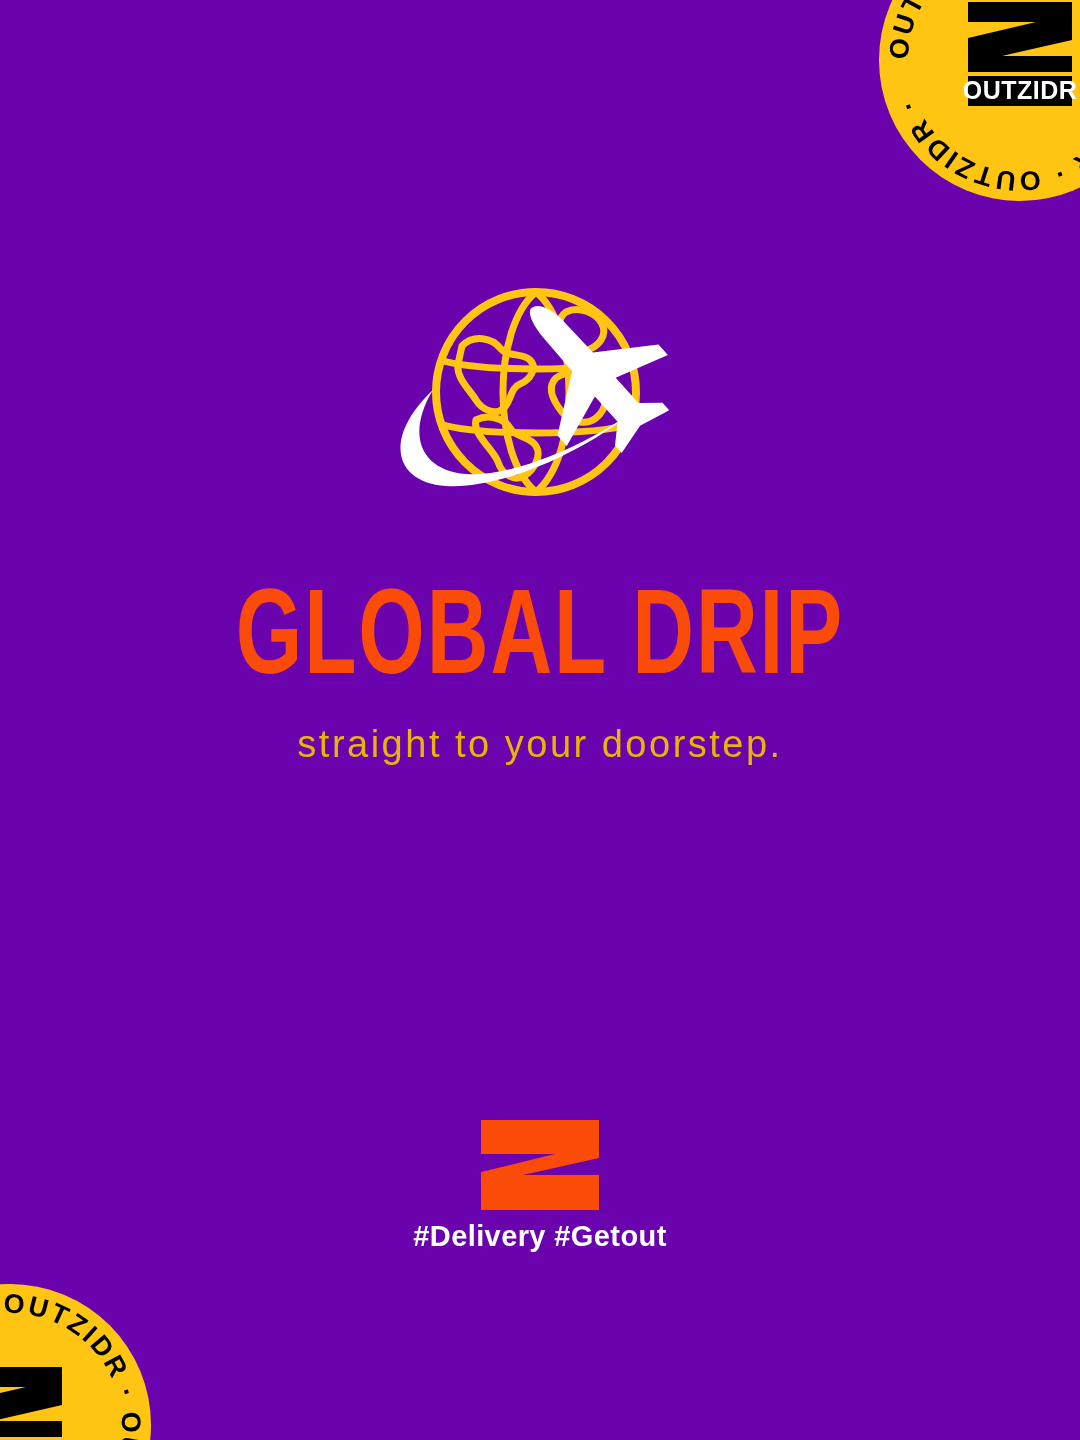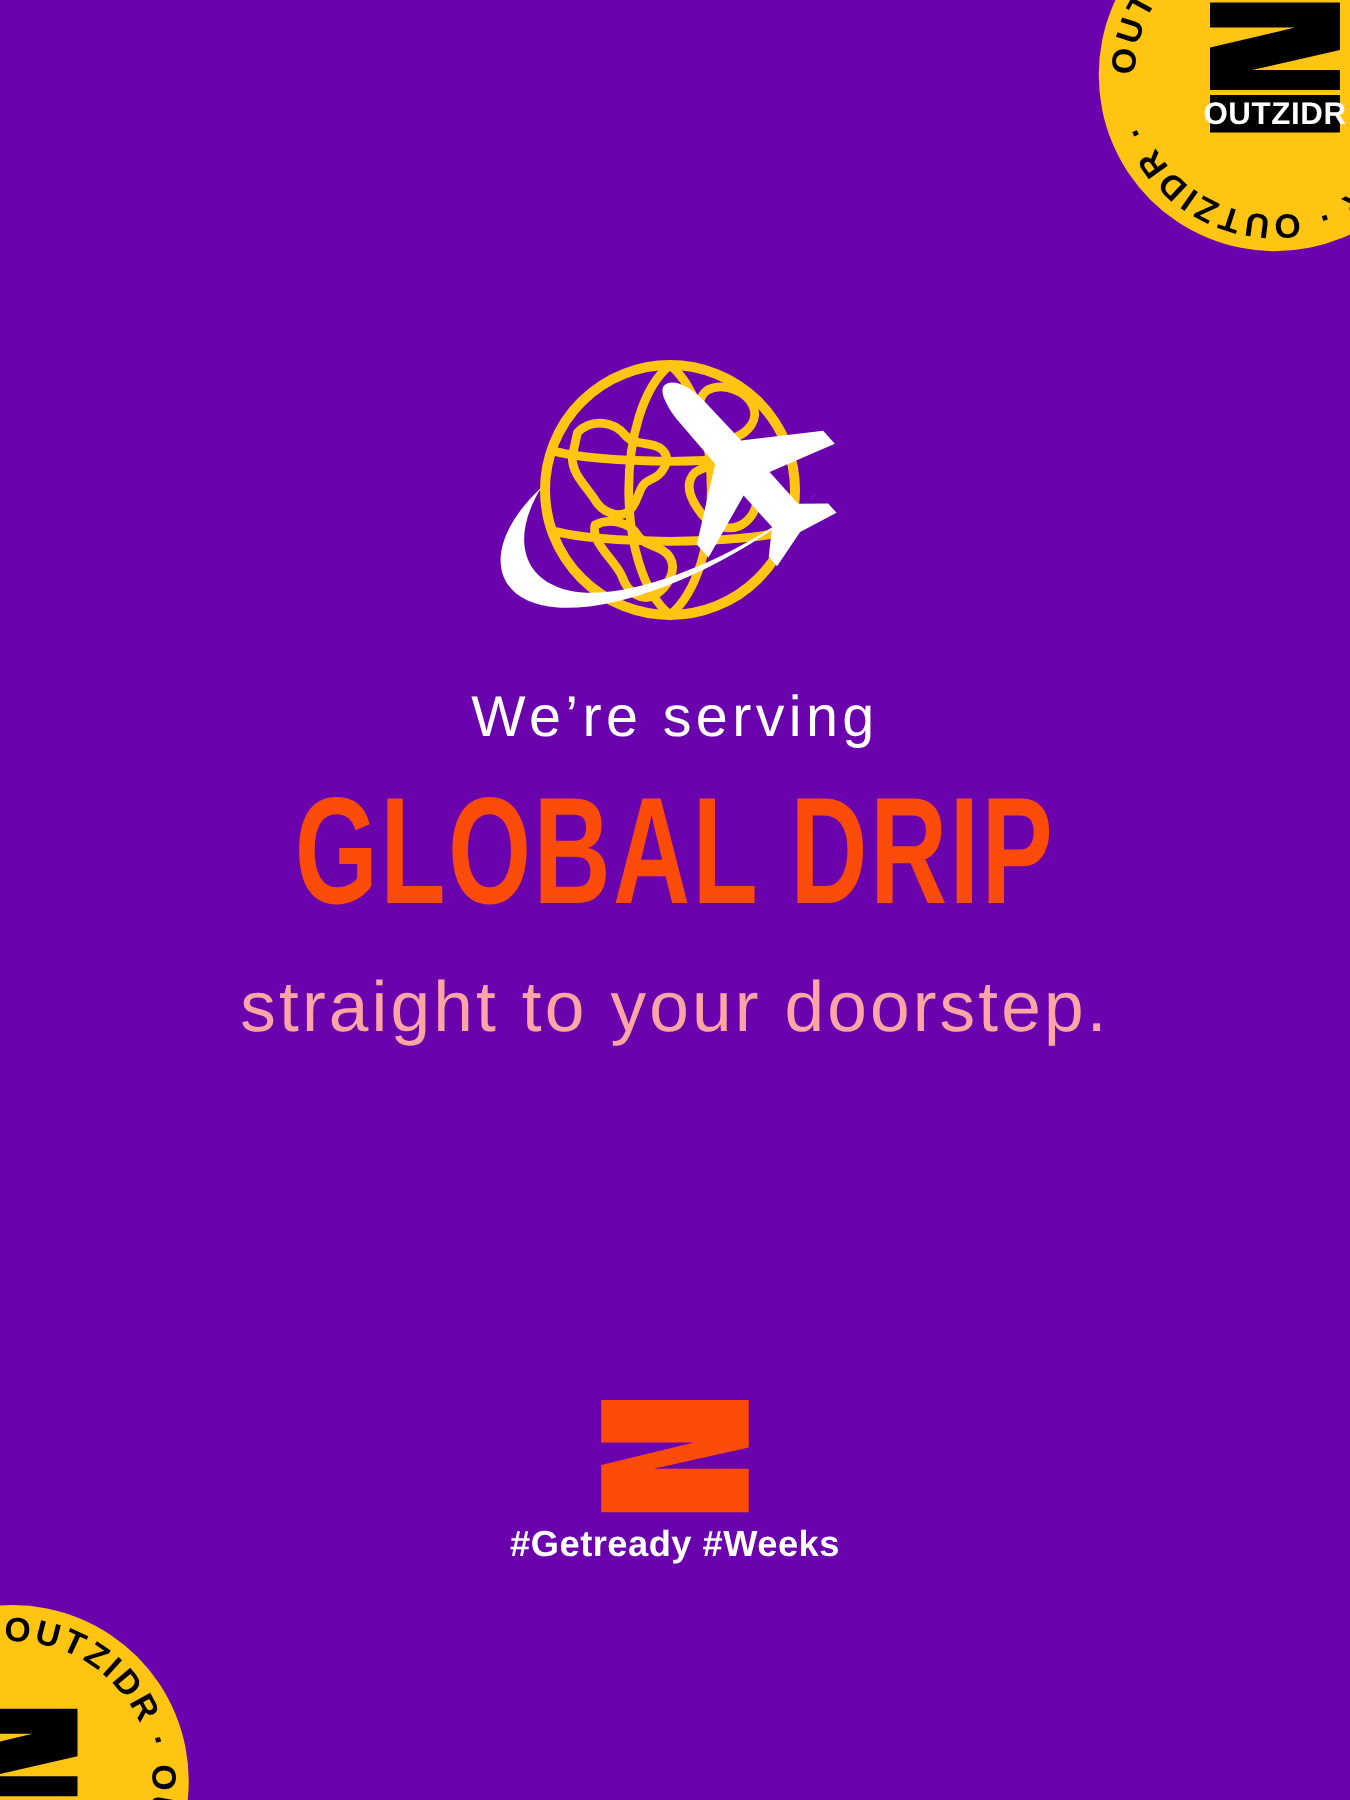--- a/index.html
+++ b/index.html
@@ -71,22 +71,22 @@
     font-weight: 700;
     letter-spacing: 2px;
     line-height: 1.0;
     margin: 22px 0 0 0;
     transform: scaleY(1.32) scaleX(0.93);
     transform-origin: center top;
     font-stretch: condensed;
     white-space: nowrap;
   }
   .line-doorstep {
-    color: #fca5a5;
-    font-size: 57px;
+    color: #eab308;
+    font-size: 38px;
     font-weight: 400;
     letter-spacing: 2.5px;
     line-height: 1.1;
     margin: 62px 0 4px 0;
   }
 
   .delivery-block {
     position: absolute;
     left: 0;
     right: 0;
@@ -201,26 +201,25 @@
       <g transform="translate(228,96) rotate(-42)">
         <path d="M -12,-86 C -4,-86 2,-74 3,-58 L 4,-12 L 58,26 L 58,40 L 4,22
                  L 4,56 L 22,72 L 22,82 L -10,74 L -42,82 L -42,72 L -24,56
                  L -24,22 L -78,40 L -78,26 L -24,-12 L -23,-58
                  C -22,-74 -18,-86 -12,-86 Z" fill="#FFFFFF"></path>
       </g>
     </svg>
   </div>
 
   <div class="copy">
-    <p class="line-serving">We’re serving</p>
     <p class="line-global">GLOBAL DRIP</p>
     <p class="line-doorstep">straight to your doorstep.</p>
   </div>
 
 
   <div class="footer">
     <svg class="zmark" width="122" height="90" viewBox="0 0 122 90" xmlns="http://www.w3.org/2000/svg">
       <path d="M 2,0 L 120,0 L 120,38 L 44,55 L 120,55 L 120,90 L 2,90 L 2,52 L 76,34 L 2,34 Z" fill="#FA4B08"></path>
     </svg>
-    <p class="hashtags">#Getready #Weeks</p>
+    <p class="hashtags">#Delivery #Getout</p>
   </div>
 
 </div>
 
 </body></html>

